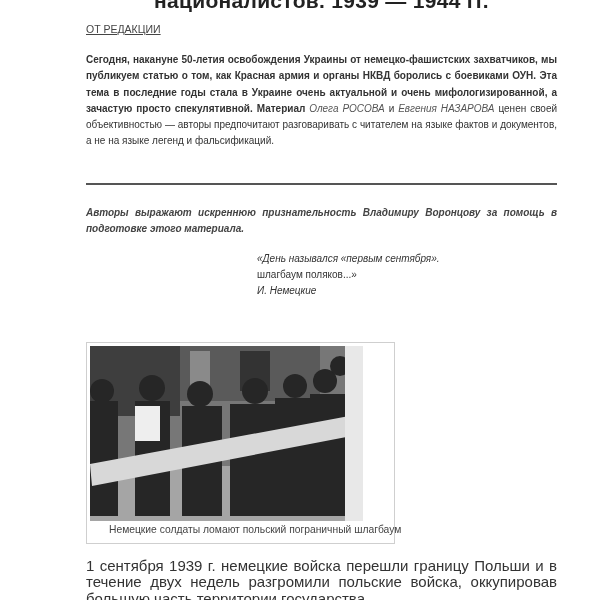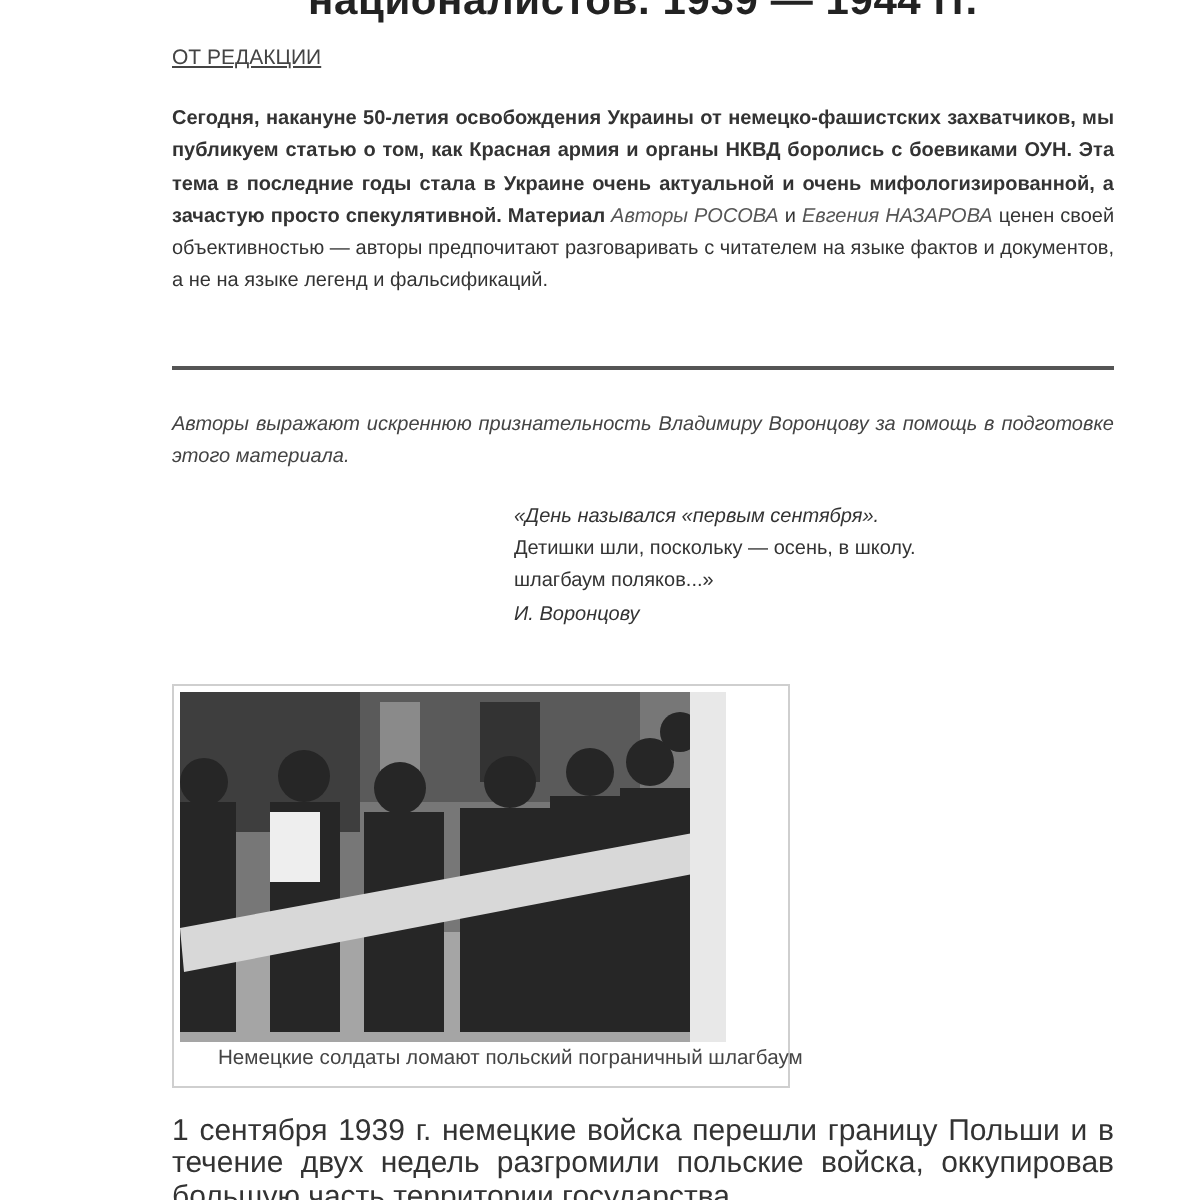--- a/index.html
+++ b/index.html
@@ -9,21 +9,21 @@
   .title { position: absolute; left: 0; width: 471px; top: -11px; text-align: center;
            font-weight: bold; font-size: 21px; color: #222; white-space: nowrap; letter-spacing: 0.3px; }
   .editorial { position: absolute; top: 23px; left: 0; width: 471px; font-size: 10.5px; }
   .editorial a { color: #444; text-decoration: underline; }
   .intro { position: absolute; top: 52px; left: 0; width: 471px; font-size: 10px; line-height: 16.3px;
            text-align: justify; color: #333; }
   .intro b { color: #333; }
   .intro i { color: #555; }
   .rule { position: absolute; top: 183px; left: 0; width: 471px; height: 2px; background: #555; }
   .thanks { position: absolute; top: 205px; left: 0; width: 471px; font-size: 10px; line-height: 16.3px;
-            text-align: justify; font-style: italic; color: #444; }
+            text-align: justify; font-style: italic; color: #444; font-weight: bold; }
   .epigraph { position: absolute; top: 251px; right: 0; width: 300px; text-align: left;
               font-size: 10px; line-height: 16.2px; color: #333; }
   .epigraph .it { font-style: italic; }
   .figure { position: absolute; top: 342px; left: 0; width: 307px; height: 200px;
             border: 1px solid #cfcfcf; background: #fff; }
   .photo { position: absolute; left: 3px; top: 3px; width: 273px; height: 175px; overflow: hidden;
            background: linear-gradient(180deg, #6b6b6b 0%, #4a4a4a 30%, #7a7a7a 55%, #9a9a9a 100%); }
   .caption { position: absolute; left: 3px; top: 181px; font-size: 10.3px; color: #444; white-space: nowrap; padding-left: 19px; }
   .body-text { position: absolute; top: 558px; left: 0; width: 471px; font-size: 15px; line-height: 16.3px;
                text-align: justify; color: #333; }
@@ -33,35 +33,34 @@
 
 <div class="page">
   <div class="title">националистов. 1939 — 1944 гг.</div>
 
   <div class="editorial">
     <a>ОТ РЕДАКЦИИ</a>
   </div>
 
   <div class="intro">
     <b>Сегодня, накануне 50-летия освобождения Украины от немецко-фашистских захватчиков, мы публикуем статью о том, как Красная армия и органы НКВД боролись с боевиками ОУН. Эта тема в последние годы стала в Украине очень актуальной и очень мифологизированной, а зачастую просто спекулятивной. Материал</b>
-    <i>Авторы РОСОВА</i>
+    <i>Олега РОСОВА</i>
     <span>и</span>
     <i>Евгения НАЗАРОВА</i>
     <span>ценен своей объективностью — авторы предпочитают разговаривать с читателем на языке фактов и документов, а не на языке легенд и фальсификаций.</span>
   </div>
 
   <div class="rule"></div>
 
   <div class="thanks">Авторы выражают искреннюю признательность Владимиру Воронцову за помощь в подготовке этого материала.</div>
 
   <div class="epigraph">
     <div class="it">«День назывался «первым сентября».</div>
-    <div>Детишки шли, поскольку — осень, в школу.</div>
     <div>шлагбаум поляков...»</div>
-    <div class="it">И. Воронцову</div>
+    <div class="it">И. Немецкие</div>
   </div>
 
   <div class="figure">
     <div class="photo" title="Немецкие солдаты ломают польский пограничный шлагбаум (фото)">
       <svg width="273" height="175" viewBox="0 0 273 175">
         <rect x="0" y="0" width="273" height="175" fill="#777"></rect>
         <rect x="0" y="0" width="90" height="70" fill="#3e3e3e"></rect>
         <rect x="90" y="0" width="140" height="55" fill="#5a5a5a"></rect>
         <rect x="100" y="5" width="20" height="40" fill="#8a8a8a"></rect>
         <rect x="150" y="5" width="30" height="40" fill="#333"></rect>

